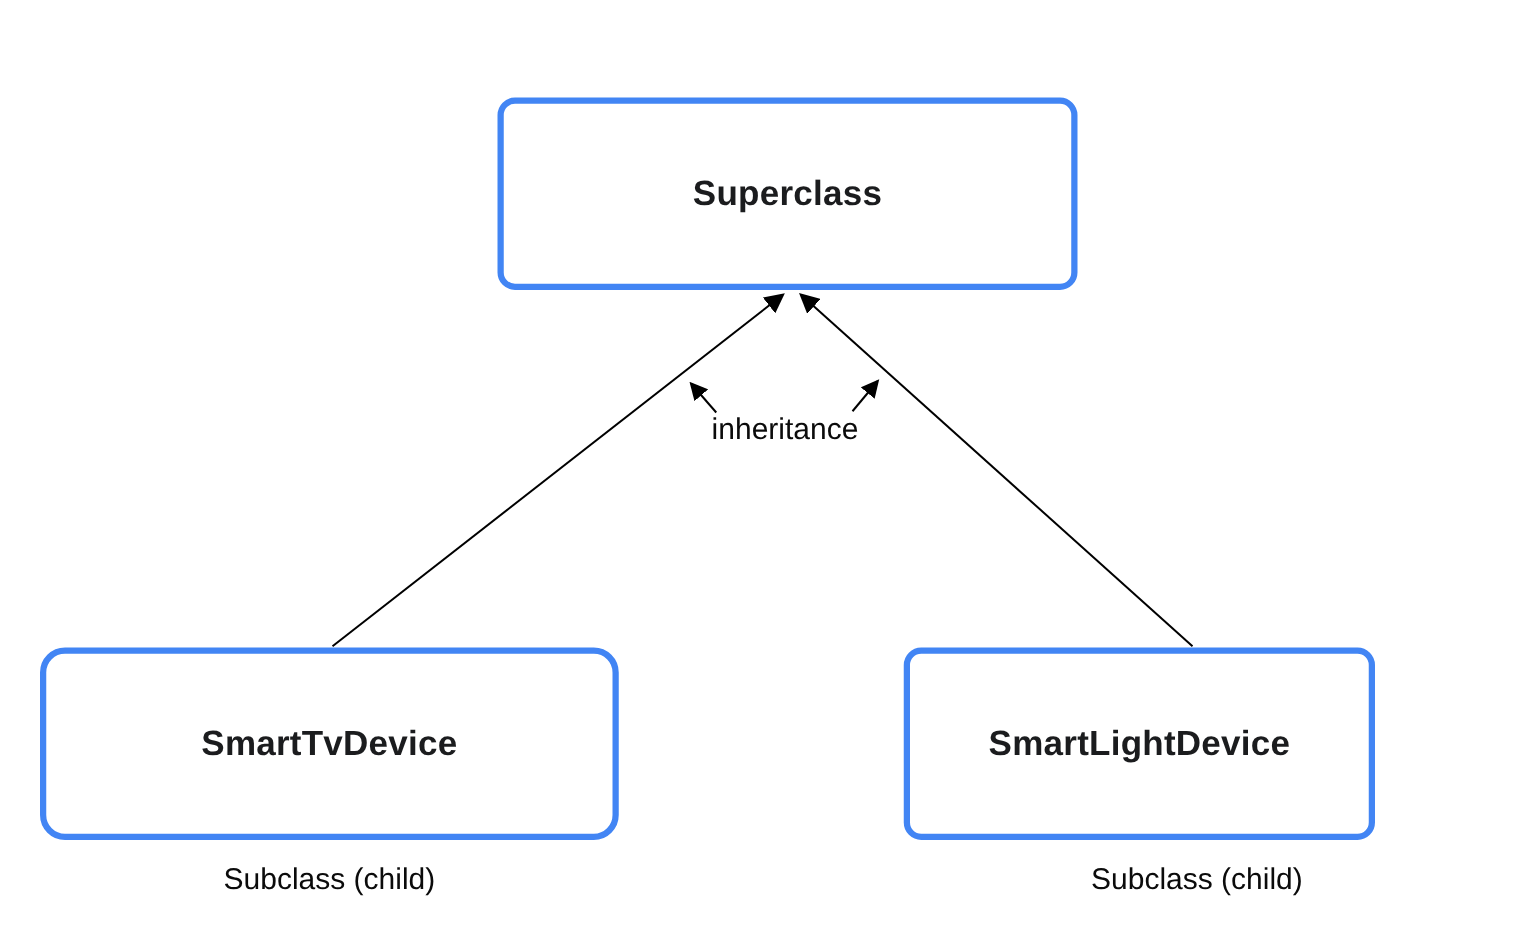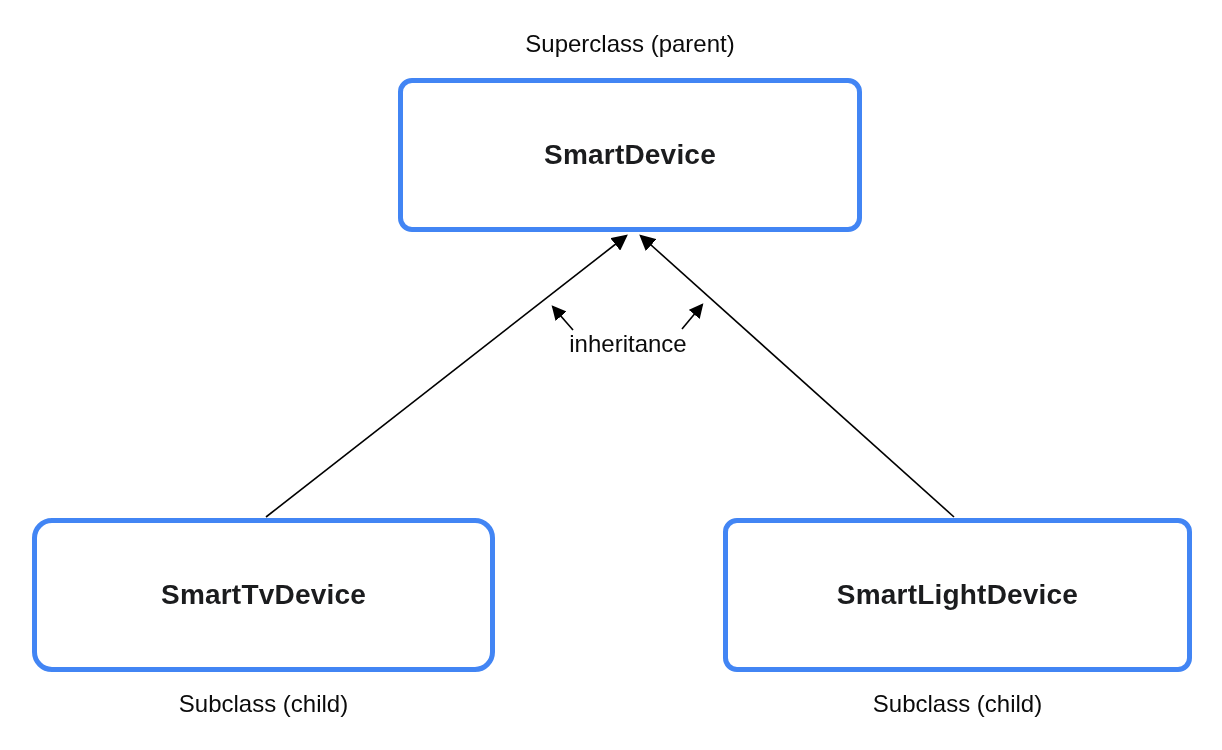--- a/index.html
+++ b/index.html
@@ -25,21 +25,21 @@
   }
   .class-box .class-title {
     font-size: 28px;
     font-weight: 600;
     color: #1b1c1e;
     letter-spacing: 0.2px;
   }
 
   #superclass-box { left: 398px; top: 78px;  width: 464px; height: 154px; }
   #subclass-left-box  { left: 32px;  top: 518px; width: 463px; height: 154px; border-radius: 20px; }
-  #subclass-right-box { left: 723px; top: 518px; width: 469px; height: 154px; }
+  #subclass-right-box { left: 723px; top: 518px; width: 377px; height: 154px; }
 
   .role-label {
     position: absolute;
     font-size: 24px;
     font-weight: 400;
     color: #0b0b0b;
     text-align: center;
   }
   #superclass-label    { left: 398px; top: 30px;  width: 464px; }
   #subclass-left-label { left: 32px;  top: 690px; width: 463px; }
@@ -58,24 +58,23 @@
     width: 1222px;
     height: 750px;
     pointer-events: none;
   }
 </style>
 </head>
 <body>
 
 <div class="canvas">
 
-  <div class="role-label" id="superclass-label">Superclass (parent)</div>
 
   <div class="class-box" id="superclass-box">
-    <span class="class-title">SmartDevice</span>
+    <span class="class-title">Superclass</span>
   </div>
 
   <svg class="arrow-layer" viewBox="0 0 1222 750">
     <defs>
       <marker id="arrowhead" viewBox="0 0 10 10" refX="8.5" refY="5" markerWidth="10" markerHeight="10" orient="auto-start-reverse">
         <path d="M0,0 L10,5 L0,10 z" fill="#000000"></path>
       </marker>
       <marker id="arrowhead-sm" viewBox="0 0 10 10" refX="8.5" refY="5" markerWidth="9" markerHeight="9" orient="auto-start-reverse">
         <path d="M0,0 L10,5 L0,10 z" fill="#000000"></path>
       </marker>

